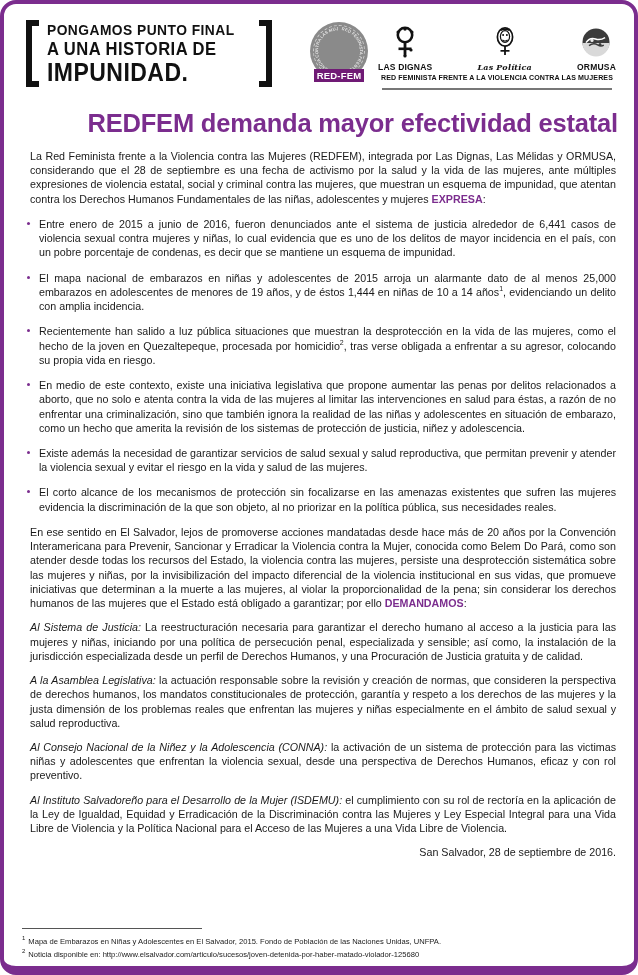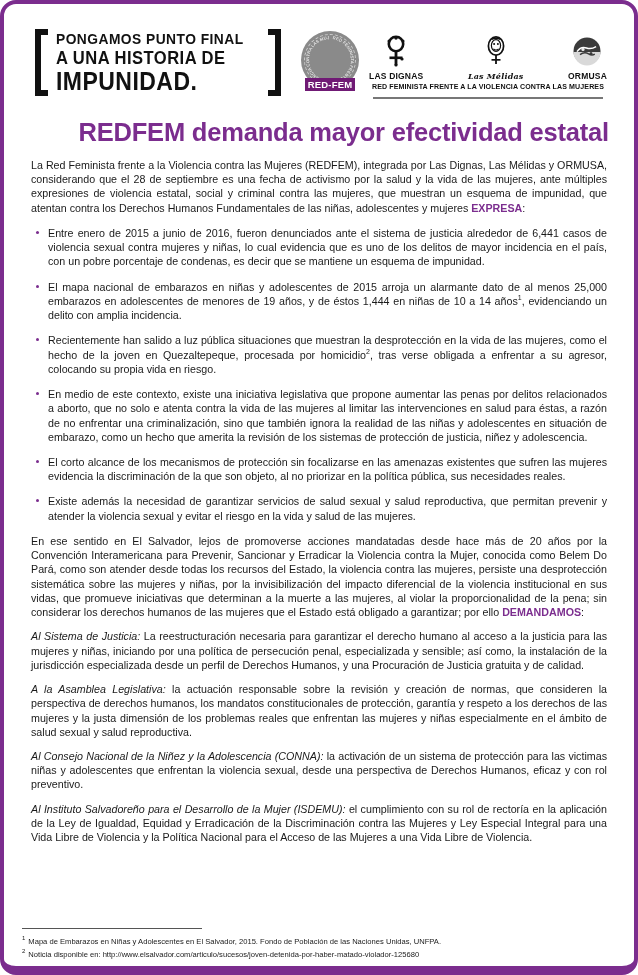--- a/index.html
+++ b/index.html
@@ -18,21 +18,21 @@
   }
 
   .page {
     position: relative;
     width: 638px;
     height: 975px;
     background: #ffffff;
     border: 4px solid #7B2D8E;
     border-bottom-width: 9px;
     border-radius: 16px;
-    padding: 9px;
+    padding: 0;
     overflow: hidden;
   }
 
   
   .header {
     display: flex;
     align-items: flex-start;
     justify-content: space-between;
     padding: 14px 14px 0 22px;
     height: 104px;
@@ -188,21 +188,21 @@
   .title-l1 { font-size: 25.5px; }
   .title-l2 { font-size: 25.5px; text-align: right; }
 
   
   .content {
     padding: 12px 18px 0 18px;
     font-size: 10.7px;
     line-height: 1.33;
     text-align: justify;
   }
-  .content p { margin: 0 0 10px 0; }
+  .content p { margin: 0 0 10px 8px; }
   .intro { margin-bottom: 11px !important; }
   .kw { color: #7B2D8E; font-weight: bold; }
   .bullets { margin: 0 0 10px 0; padding: 0; list-style: none; }
   .bullets li {
     position: relative;
     padding-left: 17px;
     margin-bottom: 11px;
     text-align: justify;
   }
   .bullets li::before {
@@ -305,21 +305,21 @@
                 <ellipse cx="14" cy="11" rx="7.6" ry="9.2" fill="none" stroke="#111" stroke-width="1.7"></ellipse>
                 <ellipse cx="14" cy="10.5" rx="4.6" ry="5.8" fill="none" stroke="#111" stroke-width="1.2"></ellipse>
                 <circle cx="12.1" cy="9" r="1" fill="#111"></circle>
                 <circle cx="15.9" cy="9" r="1" fill="#111"></circle>
                 <path d="M11.4,13.8 q2.6,2.3 5.2,0" fill="none" stroke="#111" stroke-width="1.1"></path>
                 <path d="M9.6,4.5 q4.4,-2.6 8.8,0" fill="none" stroke="#111" stroke-width="1.4"></path>
                 <rect x="13.1" y="20" width="1.8" height="9" fill="#111"></rect>
                 <rect x="9.5" y="24" width="9" height="1.7" fill="#111"></rect>
               </svg>
             </div>
-            <div class="org-name org-name-script">Las Mélidas</div>
+            <div class="org-name org-name-script">Las Política</div>
           </div>
 
           <div class="org">
             <div class="org-mark">
               <svg width="30" height="32" viewBox="0 0 30 32">
                 <circle cx="15" cy="16" r="13.5" fill="#3b3b3b"></circle>
                 <path d="M1.5,17 a13.5,13.5 0 0,0 27,0 z" fill="#d9d9d9"></path>
                 <path d="M5,16.6 q4,-5.6 9.5,-3.6 q4.6,1.7 9.6,-1.4" fill="none" stroke="#ffffff" stroke-width="1.5"></path>
                 <path d="M8,19.6 q4.4,-3.4 8.6,-0.7 q3.3,2.1 6.2,0.2" fill="none" stroke="#3b3b3b" stroke-width="1.4"></path>
                 <circle cx="11" cy="14.4" r="1.6" fill="#e8e8e8"></circle>
@@ -343,34 +343,35 @@
 
   <div class="content">
 
     <p class="intro"><span>La Red Feminista frente a la Violencia contra las Mujeres (REDFEM), integrada por Las Dignas, Las Mélidas y ORMUSA, considerando que el 28 de septiembre es una fecha de activismo por la salud y la vida de las mujeres, ante múltiples expresiones de violencia estatal, social y criminal contra las mujeres, que muestran un esquema de impunidad, que atentan contra los Derechos Humanos Fundamentales de las niñas, adolescentes y mujeres </span><span class="kw">EXPRESA</span><span>:</span></p>
 
     <ul class="bullets">
       <li><span>Entre enero de 2015 a junio de 2016, fueron denunciados ante el sistema de justicia alrededor de 6,441 casos de violencia sexual contra mujeres y niñas, lo cual evidencia que es uno de los delitos de mayor incidencia en el país, con un pobre porcentaje de condenas, es decir que se mantiene un esquema de impunidad.</span></li>
       <li><span>El mapa nacional de embarazos en niñas y adolescentes de 2015 arroja un alarmante dato de al menos 25,000 embarazos en adolescentes de menores de 19 años, y de éstos 1,444 en niñas de 10 a 14 años</span><sup>1</sup><span>, evidenciando un delito con amplia incidencia.</span></li>
       <li><span>Recientemente han salido a luz pública situaciones que muestran la desprotección en la vida de las mujeres, como el hecho de la joven en Quezaltepeque, procesada por homicidio</span><sup>2</sup><span>, tras verse obligada a enfrentar a su agresor, colocando su propia vida en riesgo.</span></li>
       <li><span>En medio de este contexto, existe una iniciativa legislativa que propone aumentar las penas por delitos relacionados a aborto, que no solo e atenta contra la vida de las mujeres al limitar las intervenciones en salud para éstas, a razón de no enfrentar una criminalización, sino que también ignora la realidad de las niñas y adolescentes en situación de embarazo, como un hecho que amerita la revisión de los sistemas de protección de justicia, niñez y adolescencia.</span></li>
+      <li><span>Existe además la necesidad de garantizar servicios de salud sexual y salud reproductiva, que permitan prevenir y atender la violencia sexual y evitar el riesgo en la vida y salud de las mujeres.</span></li>
       <li><span>El corto alcance de los mecanismos de protección sin focalizarse en las amenazas existentes que sufren las mujeres evidencia la discriminación de la que son objeto, al no priorizar en la política pública, sus necesidades reales.</span></li>
-      <li><span>Existe además la necesidad de garantizar servicios de salud sexual y salud reproductiva, que permitan prevenir y atender la violencia sexual y evitar el riesgo en la vida y salud de las mujeres.</span></li>
     </ul>
 
     <p><span>En ese sentido en El Salvador, lejos de promoverse acciones mandatadas desde hace más de 20 años por la Convención Interamericana para Prevenir, Sancionar y Erradicar la Violencia contra la Mujer, conocida como Belem Do Pará, como son atender desde todas los recursos del Estado, la violencia contra las mujeres, persiste una desprotección sistemática sobre las mujeres y niñas, por la invisibilización del impacto diferencial de la violencia institucional en sus vidas, que promueve iniciativas que determinan a la muerte a las mujeres, al violar la proporcionalidad de la pena; sin considerar los derechos humanos de las mujeres que el Estado está obligado a garantizar; por ello </span><span class="kw">DEMANDAMOS</span><span>:</span></p>
 
     <p><em class="demand-lead">Al Sistema de Justicia:</em><span> La reestructuración necesaria para garantizar el derecho humano al acceso a la justicia para las mujeres y niñas, iniciando por una política de persecución penal, especializada y sensible; así como, la instalación de la jurisdicción especializada desde un perfil de Derechos Humanos, y una Procuración de Justicia gratuita y de calidad.</span></p>
 
     <p><em class="demand-lead">A la Asamblea Legislativa:</em><span> la actuación responsable sobre la revisión y creación de normas, que consideren la perspectiva de derechos humanos, los mandatos constitucionales de protección, garantía y respeto a los derechos de las mujeres y la justa dimensión de los problemas reales que enfrentan las mujeres y niñas especialmente en el ámbito de salud sexual y salud reproductiva.</span></p>
 
     <p><em class="demand-lead">Al Consejo Nacional de la Niñez y la Adolescencia (CONNA):</em><span> la activación de un sistema de protección para las victimas niñas y adolescentes que enfrentan la violencia sexual, desde una perspectiva de Derechos Humanos, eficaz y con rol preventivo.</span></p>
 
     <p><em class="demand-lead">Al Instituto Salvadoreño para el Desarrollo de la Mujer (ISDEMU):</em><span> el cumplimiento con su rol de rectoría en la aplicación de la Ley de Igualdad, Equidad y Erradicación de la Discriminación contra las Mujeres y Ley Especial Integral para una Vida Libre de Violencia y la Política Nacional para el Acceso de las Mujeres a una Vida Libre de Violencia.</span></p>
 
+    <p class="signature">San Salvador, 28 de septiembre de 2016.</p>
   </div>
 
   <div class="footnotes">
     <div class="fn-rule"></div>
     <div class="fn"><span class="fn-num">1</span><span>Mapa de Embarazos en Niñas y Adolescentes en El Salvador, 2015. Fondo de Población de las Naciones Unidas, UNFPA.</span></div>
     <div class="fn"><span class="fn-num">2</span><span>Noticia disponible en: http://www.elsalvador.com/articulo/sucesos/joven-detenida-por-haber-matado-violador-125680</span></div>
   </div>
 
 </div>
 

